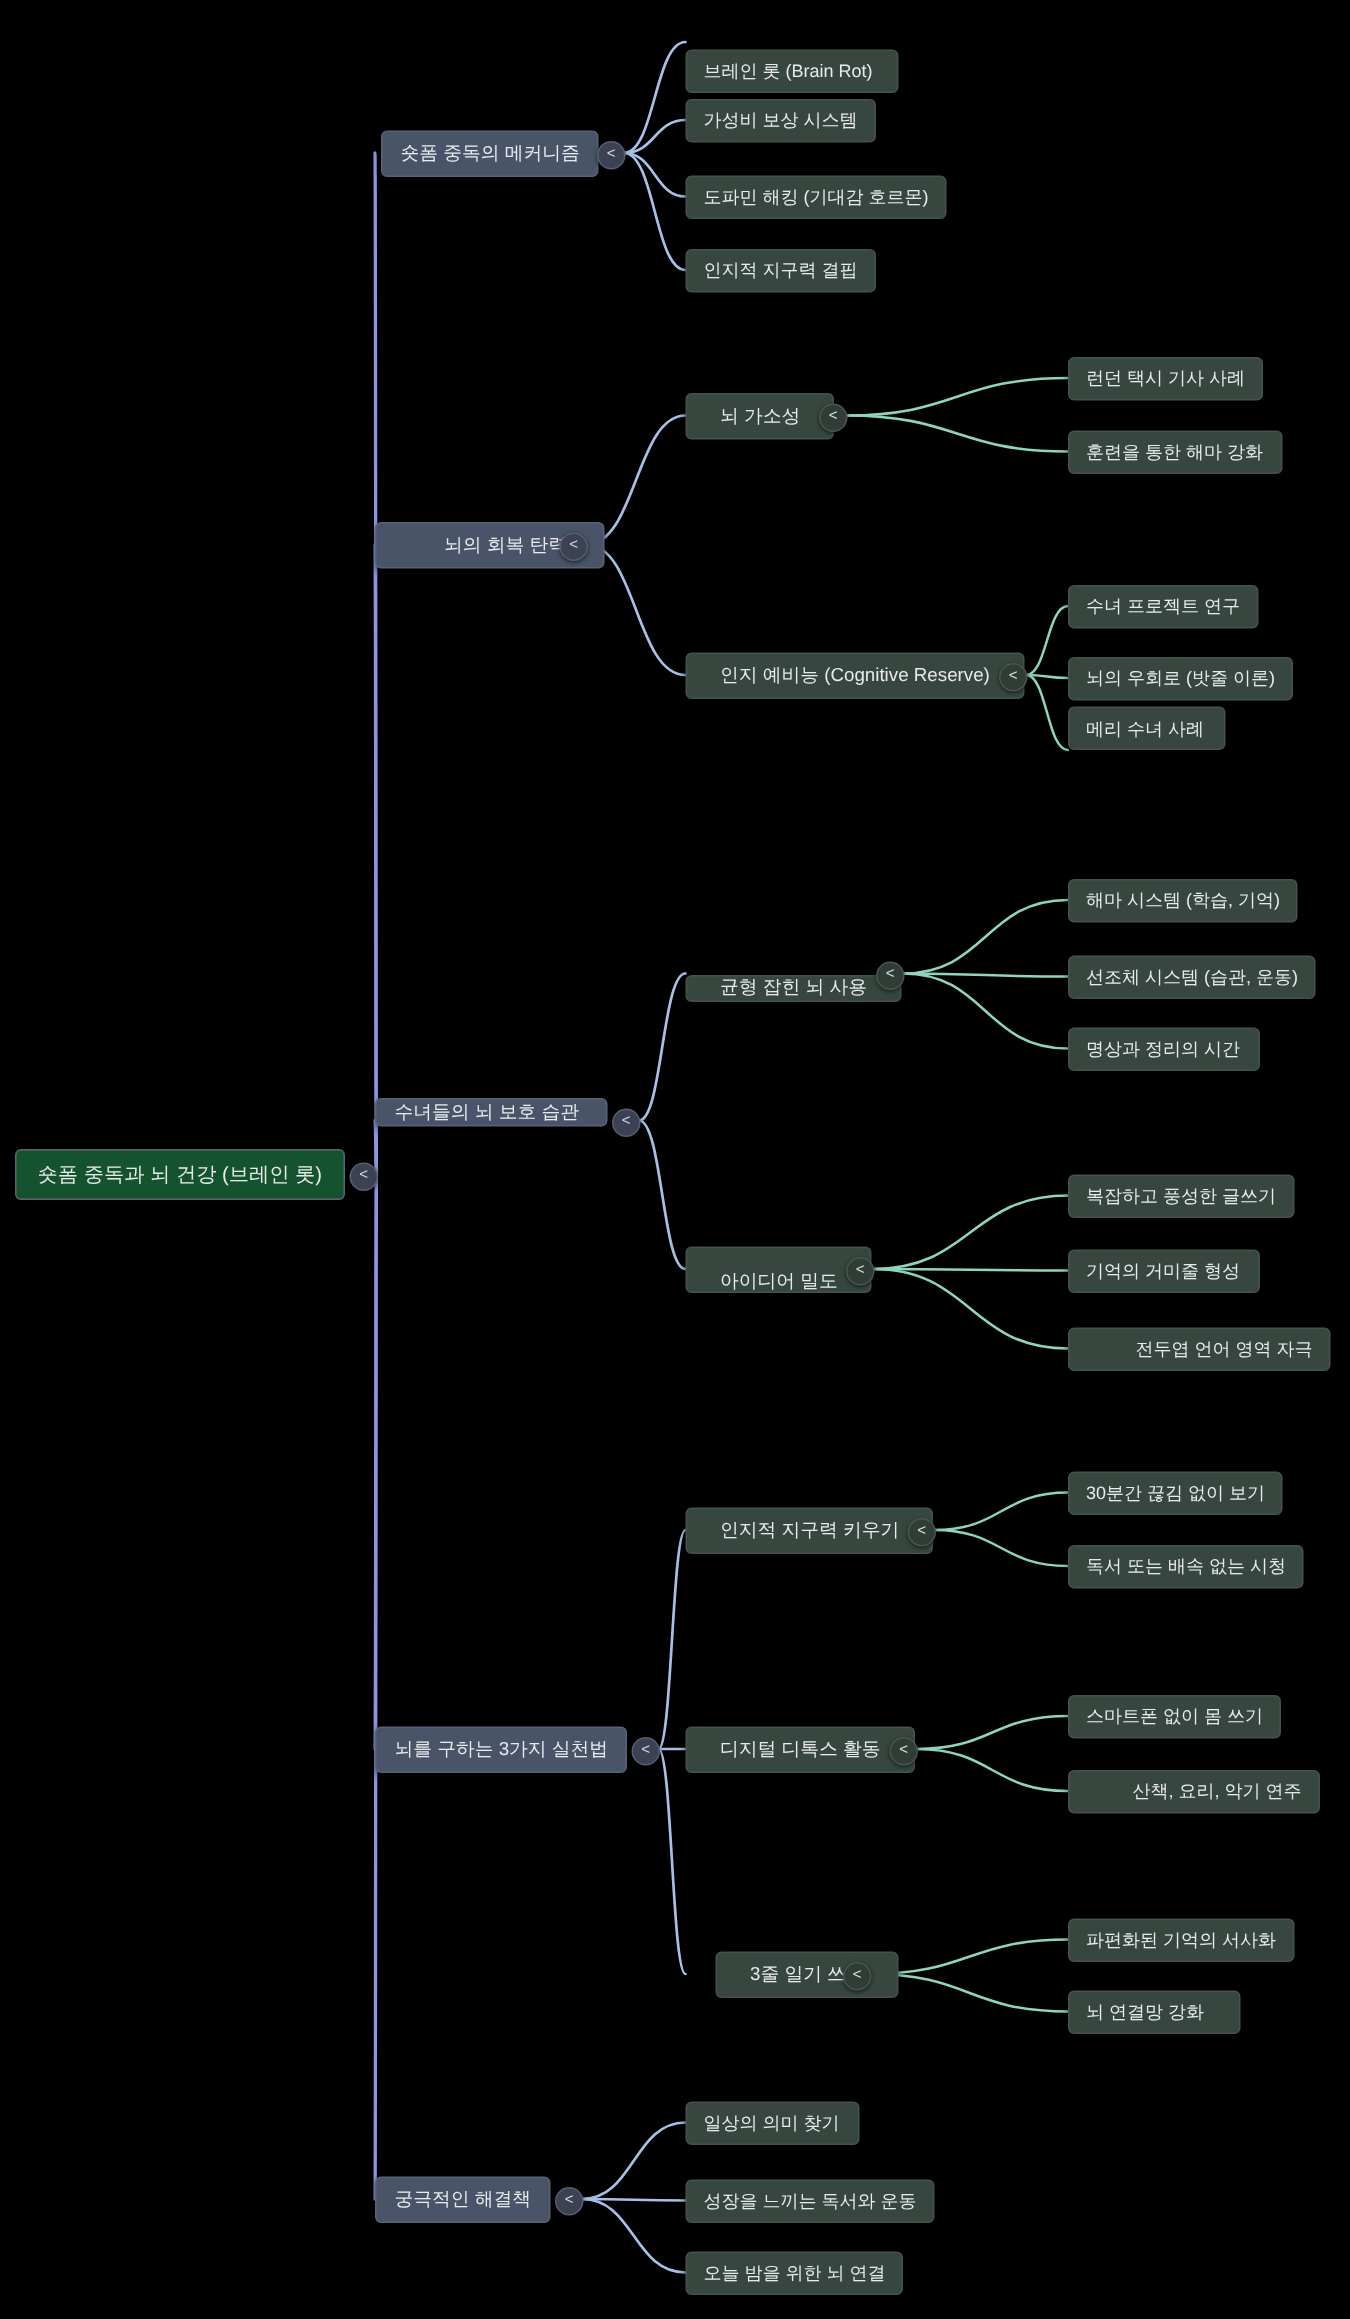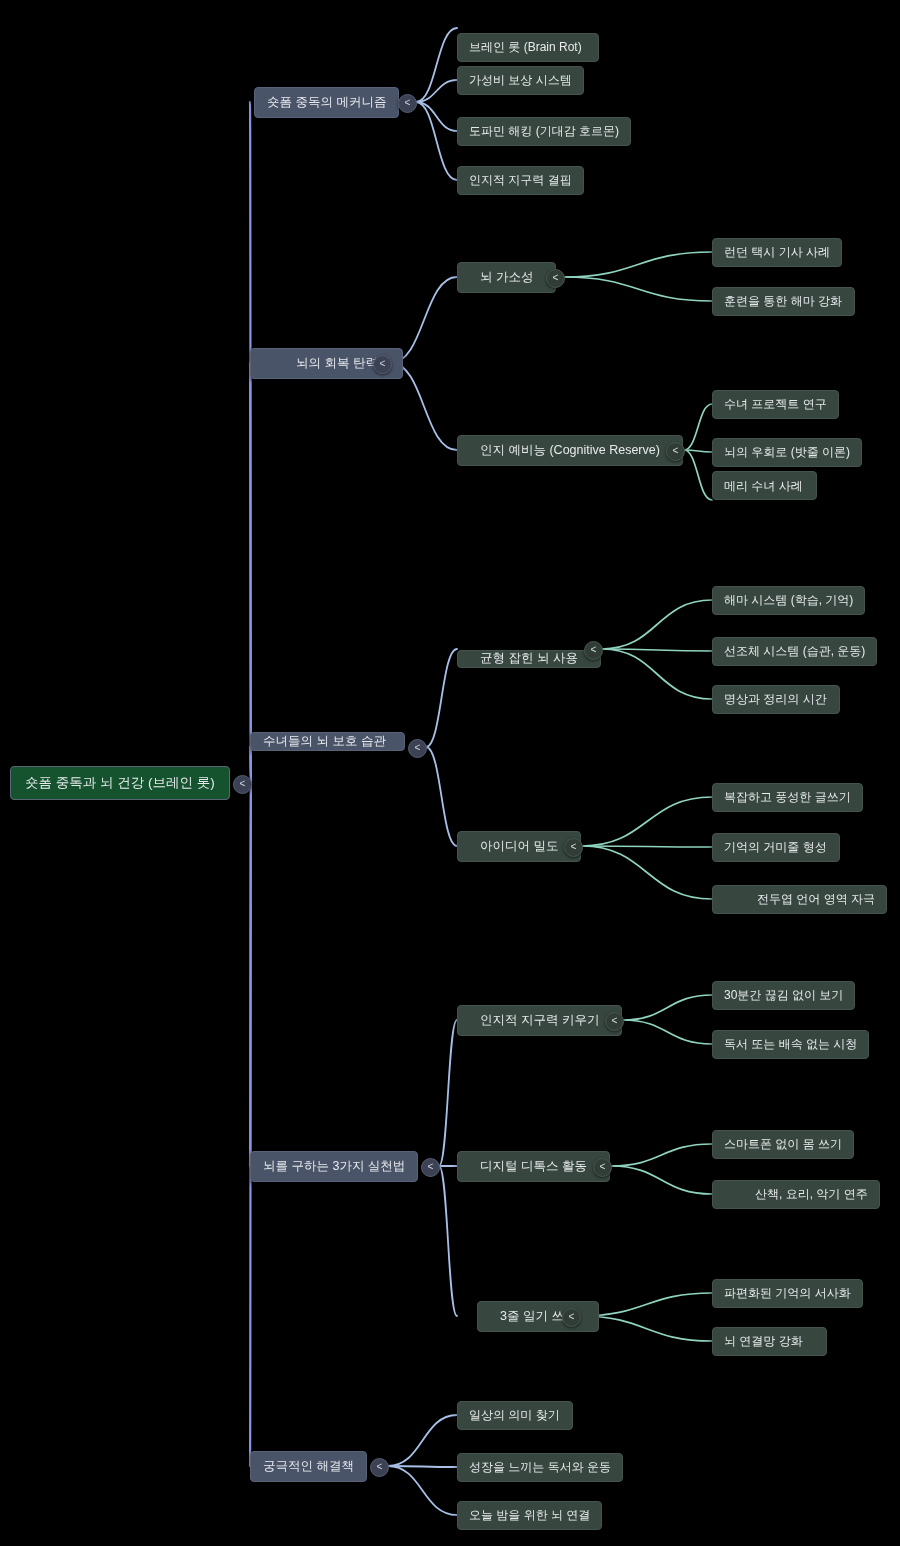--- a/index.html
+++ b/index.html
@@ -122,21 +122,21 @@
       <div class="toggle g" style="left: 584px; top: 640.5px;">&lt;</div>
       <div class="node n-leaf" style="left: 712px; top: 585.5px; min-width: 148px; height: 29px;">
         <span class="lbl">해마 시스템 (학습, 기억)</span>
       </div>
       <div class="node n-leaf" style="left: 712px; top: 636.5px; min-width: 160px; height: 29px;">
         <span class="lbl">선조체 시스템 (습관, 운동)</span>
       </div>
       <div class="node n-leaf" style="left: 712px; top: 684.5px; min-width: 128px; height: 29px;">
         <span class="lbl">명상과 정리의 시간</span>
       </div>
-      <div class="node n-l2" style="left: 457px; top: 830.5px; min-width: 98px; height: 31px;">
+      <div class="node n-l2" style="left: 457px; top: 830.5px; min-width: 98px; height: 31px; align-items: flex-end;">
         <span class="lbl">아이디어 밀도</span>
       </div>
       <div class="toggle g" style="left: 564px; top: 837.5px;">&lt;</div>
       <div class="node n-leaf" style="left: 712px; top: 782.5px; min-width: 140px; height: 29px;">
         <span class="lbl">복잡하고 풍성한 글쓰기</span>
       </div>
       <div class="node n-leaf" style="left: 712px; top: 832.5px; min-width: 128px; height: 29px;">
         <span class="lbl">기억의 거미줄 형성</span>
       </div>
       <div class="node n-leaf" style="left: 712px; top: 884.5px; min-width: 136px; height: 29px; padding-left: 44px;">

